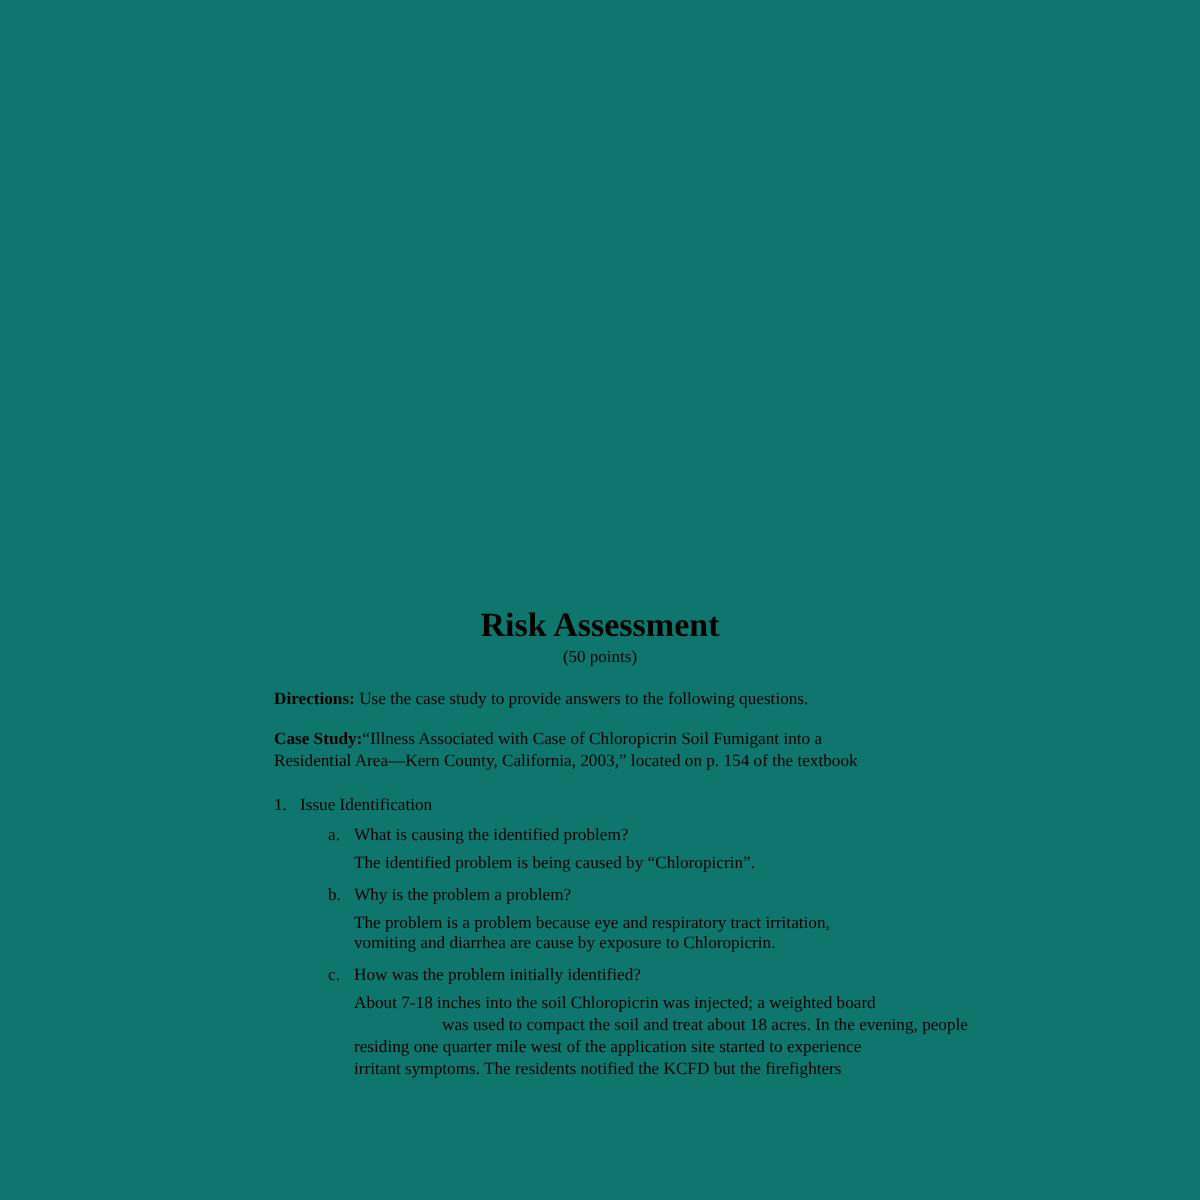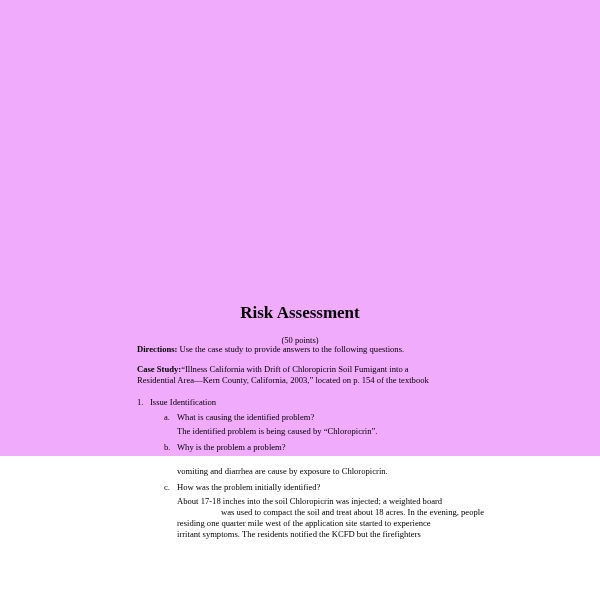--- a/index.html
+++ b/index.html
@@ -11,41 +11,40 @@
       width: 600px;
       height: 600px;
       position: relative;
       overflow: hidden;
       font-family: "Liberation Serif", "DejaVu Serif", serif;
       color: #000000;
     }
     .page {
       position: absolute;
       left: 0; top: 0;
-      width: 600px; height: 456px;
-      background: #f0abfc;
+      width: 600px; height: 600px;
+      background: #0f766e;
     }
     .title {
       position: absolute;
       top: 303px;
       left: 0;
       width: 600px;
       text-align: center;
       font-size: 17px;
       font-weight: bold;
       letter-spacing: 0px;
     }
     .subtitle {
       position: absolute;
       top: 323px;
       left: 0;
       width: 600px;
       text-align: center;
       font-size: 8.5px;
-      margin-top: 12px;
     }
     .text {
       font-size: 8.6px;
       line-height: 11px;
       white-space: nowrap;
     }
     .abs { position: absolute; }
     .bold { font-weight: bold; margin-top: 25px; }
     .directions { top: 344px; left: 137px; }
     .case1 { top: 364px; left: 137px; }
@@ -72,35 +71,36 @@
 <div class="page">
 
   <div class="title">Risk Assessment</div>
   <div class="subtitle">(50 points)</div>
 
   <div class="text abs directions">
     <span class="bold">Directions:</span><span> Use the case study to provide answers to the following questions.</span>
   </div>
 
   <div class="text abs case1">
-    <span class="bold">Case Study:</span><span>“Illness California with Drift of Chloropicrin Soil Fumigant into a</span>
+    <span class="bold">Case Study:</span><span>“Illness Associated with Case of Chloropicrin Soil Fumigant into a</span>
   </div>
   <div class="text abs case2">Residential Area—Kern County, California, 2003,” located on p. 154 of the textbook</div>
 
   <div class="text abs sec1-num">1.</div>
   <div class="text abs sec1-label">Issue Identification</div>
 
   <div class="text abs qa-letter">a.</div>
   <div class="text abs aa-text">The identified problem is being caused by “Chloropicrin”.</div>
   <div class="text abs qa-text">What is causing the identified problem?</div>
 
   <div class="text abs qb-letter">b.</div>
   <div class="text abs qb-text">Why is the problem a problem?</div>
+  <div class="text abs ab1">The problem is a problem because eye and respiratory tract irritation,</div>
   <div class="text abs ab2">vomiting and diarrhea are cause by exposure to Chloropicrin.</div>
 
   <div class="text abs qc-letter">c.</div>
   <div class="text abs qc-text">How was the problem initially identified?</div>
-  <div class="text abs ac1">About 17-18 inches into the soil Chloropicrin was injected; a weighted board</div>
+  <div class="text abs ac1">About 7-18 inches into the soil Chloropicrin was injected; a weighted board</div>
   <div class="text abs ac2">was used to compact the soil and treat about 18 acres. In the evening, people</div>
   <div class="text abs ac3">residing one quarter mile west of the application site started to experience</div>
   <div class="text abs ac4">irritant symptoms. The residents notified the KCFD but the firefighters</div>
 
 </div>
 
 </body></html>

